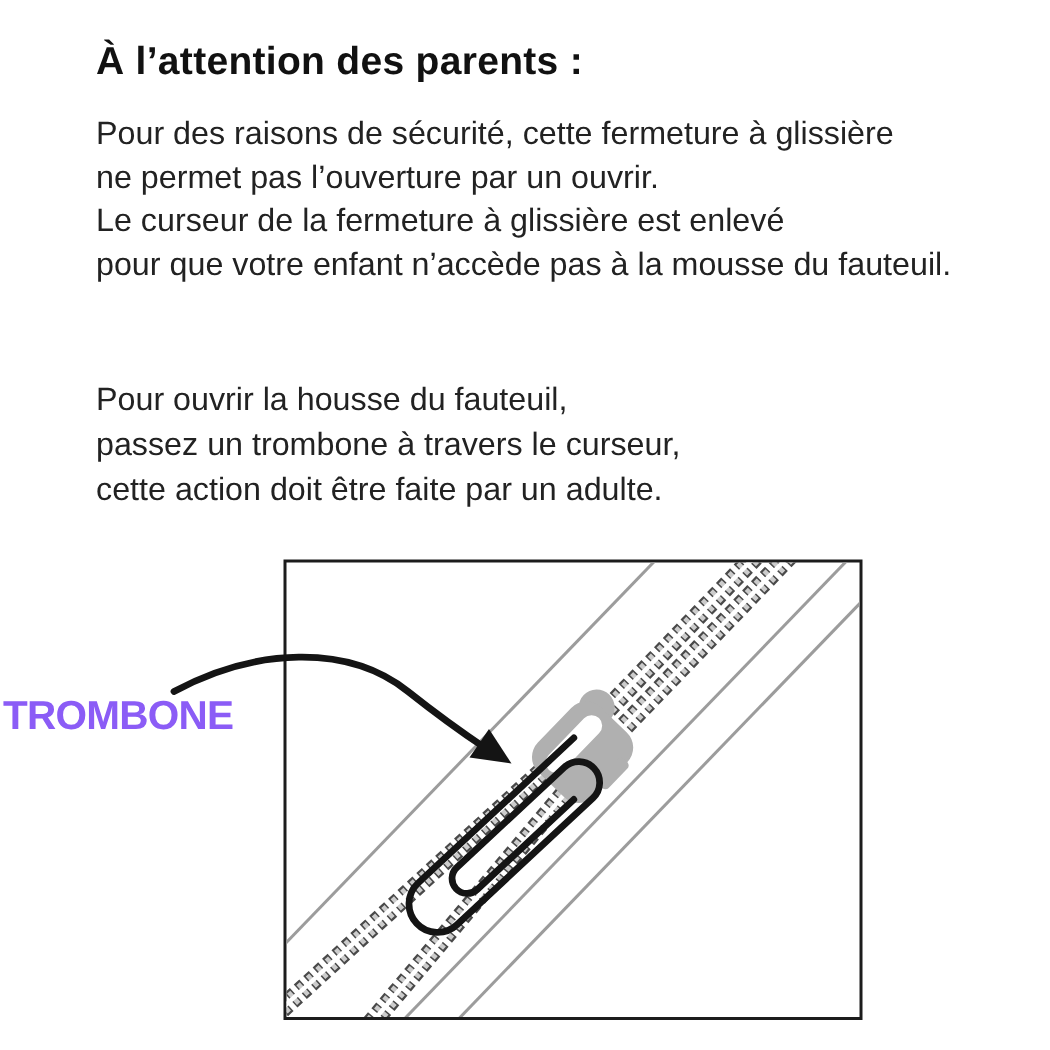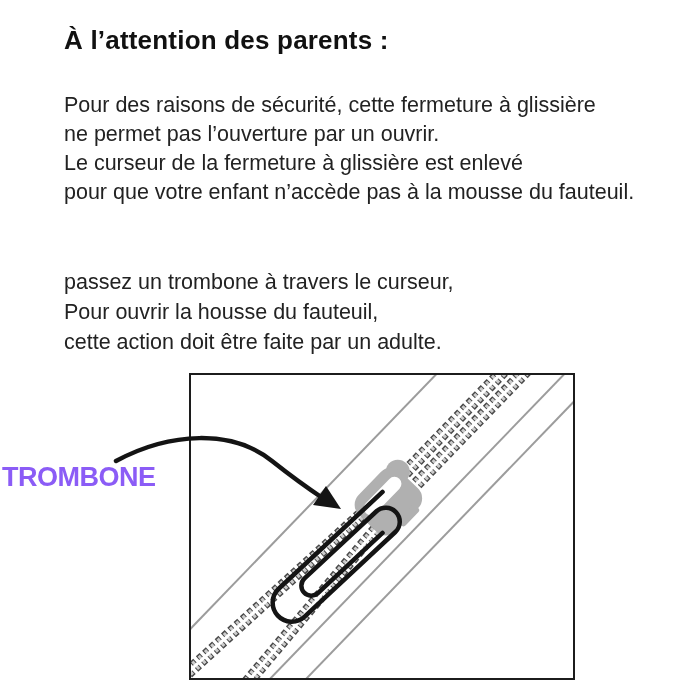--- a/index.html
+++ b/index.html
@@ -8,21 +8,21 @@
     font-family:"Liberation Sans","DejaVu Sans",sans-serif;color:#1a1a1a;
     overflow:hidden;
   }
   .content{position:absolute;left:64px;right:0;top:0;text-align:left;}
   .page-title{
     margin:0;padding-top:25px;font-size:26px;font-weight:700;color:#111;
     letter-spacing:.2px;
   }
   .para{margin:0;font-size:21.5px;line-height:29px;font-weight:400;color:#222;}
   .para .line{white-space:nowrap;}
-  .para1{margin-top:35px;}
+  .para1{margin-top:19px;}
   .para2{margin-top:60px;line-height:30px;}
   .diagram-box{
     position:absolute;left:189px;top:373px;width:386px;height:307px;
     border:2px solid #1c1c1c;box-sizing:border-box;background:#fff;
   }
   .diagram-box svg{display:block;width:382px;height:303px;}
   .trombone-label{
     position:absolute;left:2px;top:462px;width:160px;
     font-size:27px;font-weight:700;letter-spacing:-.5px;color:#8b5cf6;
     font-stretch:condensed;
@@ -36,22 +36,22 @@
   <h1 class="page-title">À l’attention des parents :</h1>
 
   <p class="para para1">
     <span class="line" style="display:block">Pour des raisons de sécurité, cette fermeture à glissière</span>
     <span class="line" style="display:block">ne permet pas l’ouverture par un ouvrir.</span>
     <span class="line" style="display:block">Le curseur de la fermeture à glissière est enlevé</span>
     <span class="line" style="display:block">pour que votre enfant n’accède pas à la mousse du fauteuil.</span>
   </p>
 
   <p class="para para2">
+    <span class="line" style="display:block">Pour ouvrir la housse du fauteuil,</span>
     <span class="line" style="display:block">passez un trombone à travers le curseur,</span>
-    <span class="line" style="display:block">Pour ouvrir la housse du fauteuil,</span>
     <span class="line" style="display:block">cette action doit être faite par un adulte.</span>
   </p>
 </div>
 
 <div class="diagram-box">
   <svg viewBox="0 0 382 303">
 
     <g transform="rotate(-46 196 128)">
 
       <g stroke="#9c9c9c" stroke-width="2">

